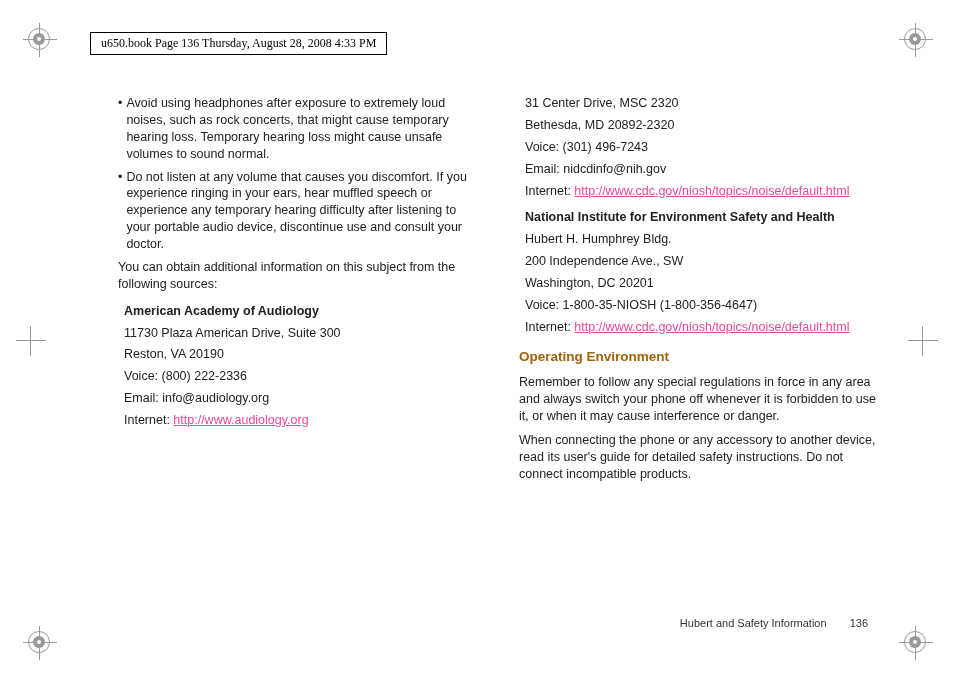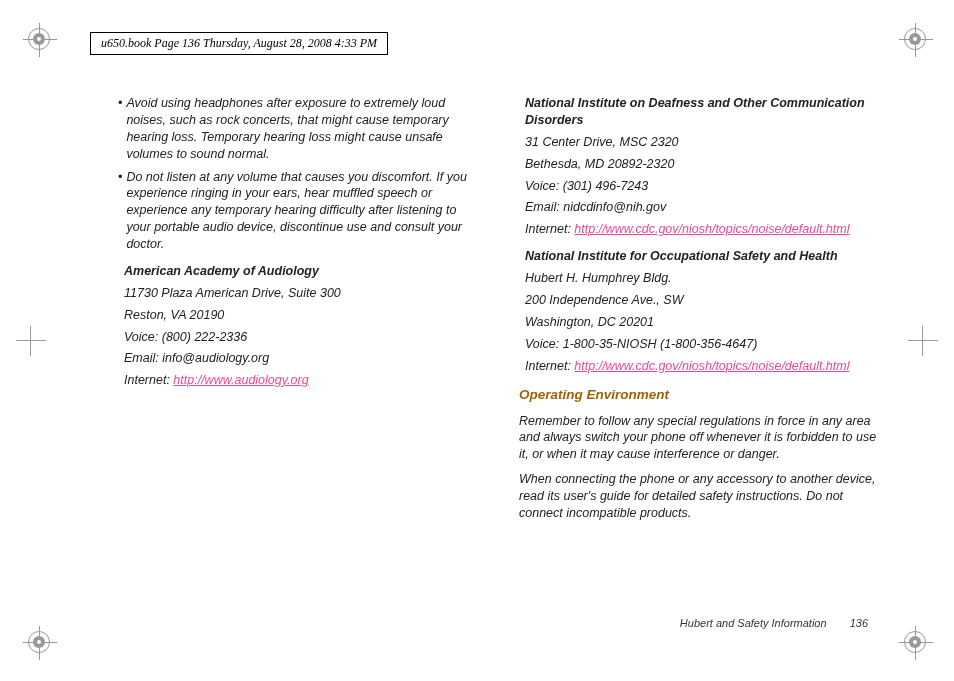--- a/index.html
+++ b/index.html
@@ -1,15 +1,15 @@
 <!DOCTYPE html>
 <html><head>
 <meta charset="utf-8">
 <style>
-  * { margin: 0; padding: 0; box-sizing: border-box; font-style: italic; }
+  * { margin: 0; padding: 0; box-sizing: border-box; }
   body {
     width: 954px;
     height: 681px;
     background: #fff;
     font-family: Arial, Helvetica, sans-serif;
     position: relative;
     color: #000;
   }
   .crop-mark {
     position: absolute;
@@ -137,47 +137,47 @@
 <div class="content">
   <div class="col">
     <div class="bullet">
       <span class="dot">•</span>
       <span>Avoid using headphones after exposure to extremely loud noises, such as rock concerts, that might cause temporary hearing loss. Temporary hearing loss might cause unsafe volumes to sound normal.</span>
     </div>
     <div class="bullet">
       <span class="dot">•</span>
       <span>Do not listen at any volume that causes you discomfort. If you experience ringing in your ears, hear muffled speech or experience any temporary hearing difficulty after listening to your portable audio device, discontinue use and consult your doctor.</span>
     </div>
+    <p class="para">You can obtain additional information on this subject from the following sources:</p>
 
     <div class="source-block">
       <p class="source-title">American Academy of Audiology</p>
       <p>11730 Plaza American Drive, Suite 300</p>
       <p>Reston, VA 20190</p>
       <p>Voice: (800) 222-2336</p>
       <p>Email: info@audiology.org</p>
       <p>
         <span>Internet: </span><span class="link">http://www.audiology.org</span>
       </p>
     </div>
   </div>
 
   <div class="col">
     <div class="source-block" style="margin-top:0">
-      <p class="source-title">National Institute on Deafness and Other Communication Disorders</p>
       <p>31 Center Drive, MSC 2320</p>
       <p>Bethesda, MD 20892-2320</p>
       <p>Voice: (301) 496-7243</p>
       <p>Email: nidcdinfo@nih.gov</p>
       <p>
         <span>Internet: </span><span class="link">http://www.cdc.gov/niosh/topics/noise/default.html</span>
       </p>
     </div>
 
     <div class="source-block">
-      <p class="source-title">National Institute for Occupational Safety and Health</p>
+      <p class="source-title">National Institute for Environment Safety and Health</p>
       <p>Hubert H. Humphrey Bldg.</p>
       <p>200 Independence Ave., SW</p>
       <p>Washington, DC 20201</p>
       <p>Voice: 1-800-35-NIOSH (1-800-356-4647)</p>
       <p>
         <span>Internet: </span><span class="link">http://www.cdc.gov/niosh/topics/noise/default.html</span>
       </p>
     </div>
 
     <div class="section-title">Operating Environment</div>

